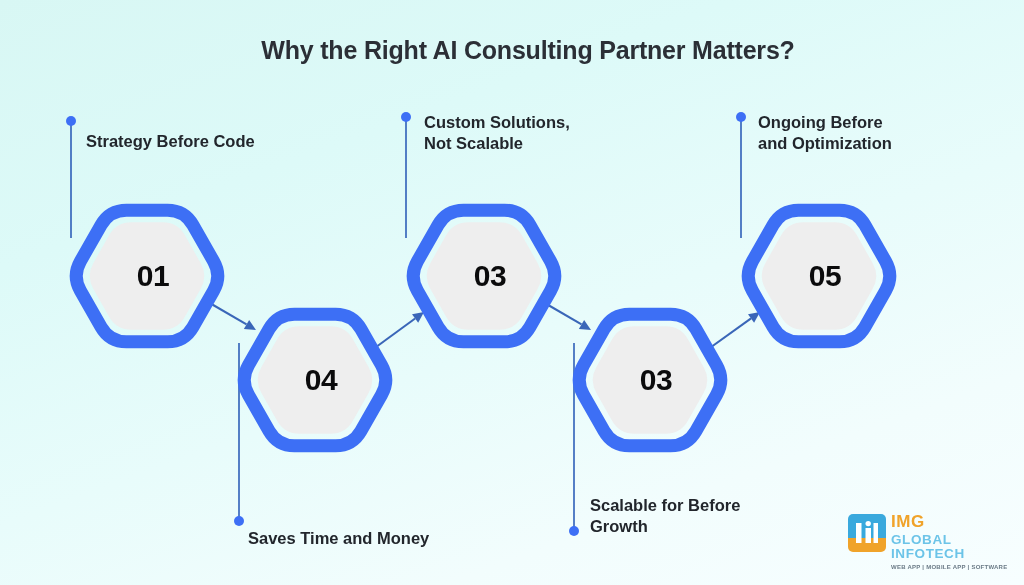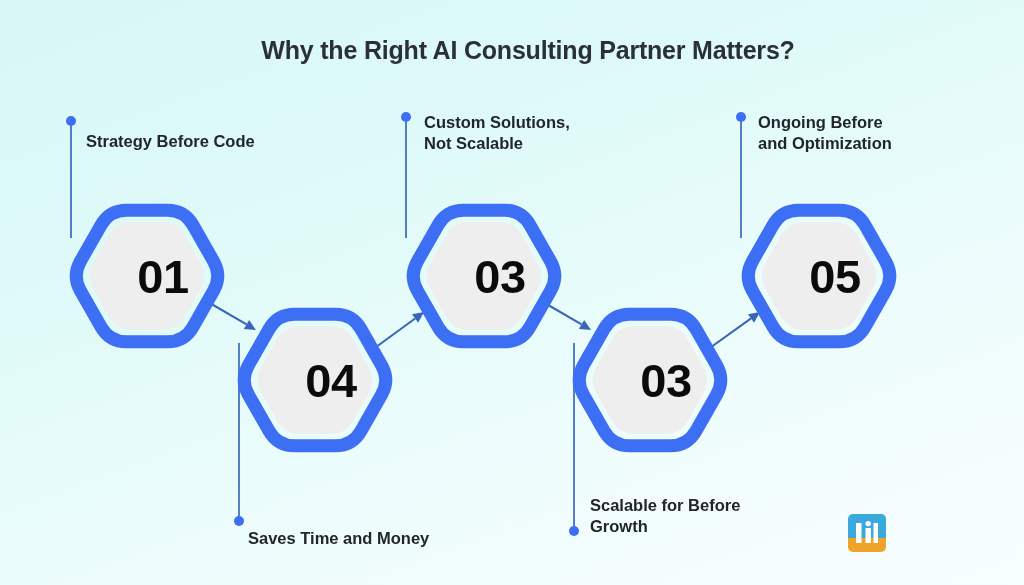--- a/index.html
+++ b/index.html
@@ -48,28 +48,28 @@
     width: 158px;
     height: 160px;
   }
   .hex-node .hex-svg {
     position: absolute;
     left: 0;
     top: 0;
   }
   .hex-node .hex-number {
     position: absolute;
-    left: 16px;
+    left: 6px;
     top: 0;
     width: 158px;
     height: 160px;
     display: flex;
     align-items: center;
     justify-content: center;
-    font-size: 47px;
+    font-size: 30px;
     font-weight: bold;
     color: #0b0b0c;
     letter-spacing: -0.5px;
   }
 
   
   .callout {
     position: absolute;
     font-size: 16.5px;
     font-weight: bold;
@@ -221,15 +221,20 @@
       <g clip-path="url(#logoclip)">
         <rect x="0" y="0" width="38" height="24" fill="#3aa9dd"></rect>
         <rect x="0" y="24" width="38" height="14" fill="#f0a32a"></rect>
       </g>
       <rect x="0.9" y="0.9" width="36.2" height="36.2" rx="5" ry="5" fill="none" stroke="#ffffff" stroke-width="0"></rect>
       <path d="M8 9 h5.5 v20 H8 z" fill="#ffffff"></path>
       <path d="M17.5 14 h5.5 v15 h-5.5 z" fill="#ffffff"></path>
       <circle cx="20.2" cy="9.6" r="2.7" fill="#ffffff"></circle>
       <rect x="25.5" y="9" width="4.5" height="20" fill="#ffffff"></rect>
     </svg>
+    <div class="logo-text">
+      <div class="logo-img">IMG</div>
+      <div class="logo-global">GLOBAL INFOTECH</div>
+      <div class="logo-tagline">WEB APP | MOBILE APP | SOFTWARE</div>
+    </div>
   </div>
 
 </div>
 
 </body></html>

